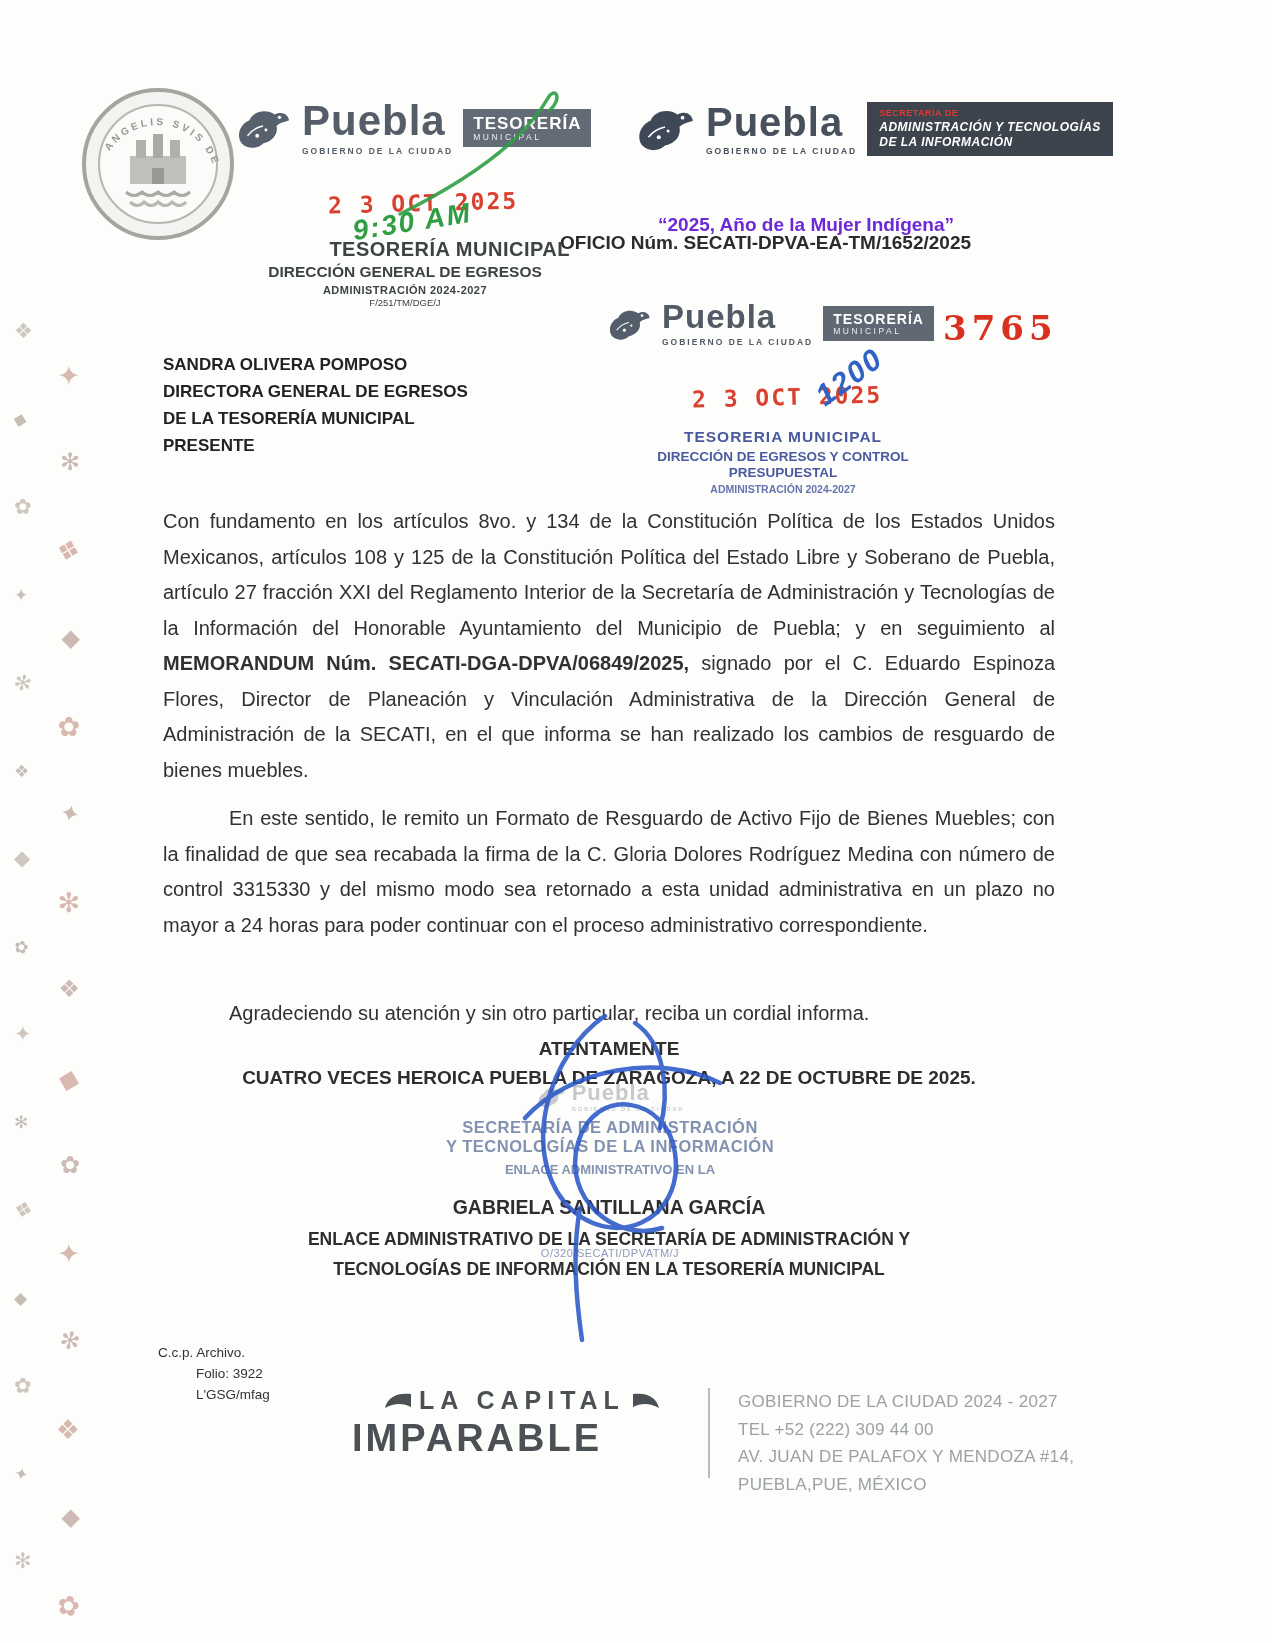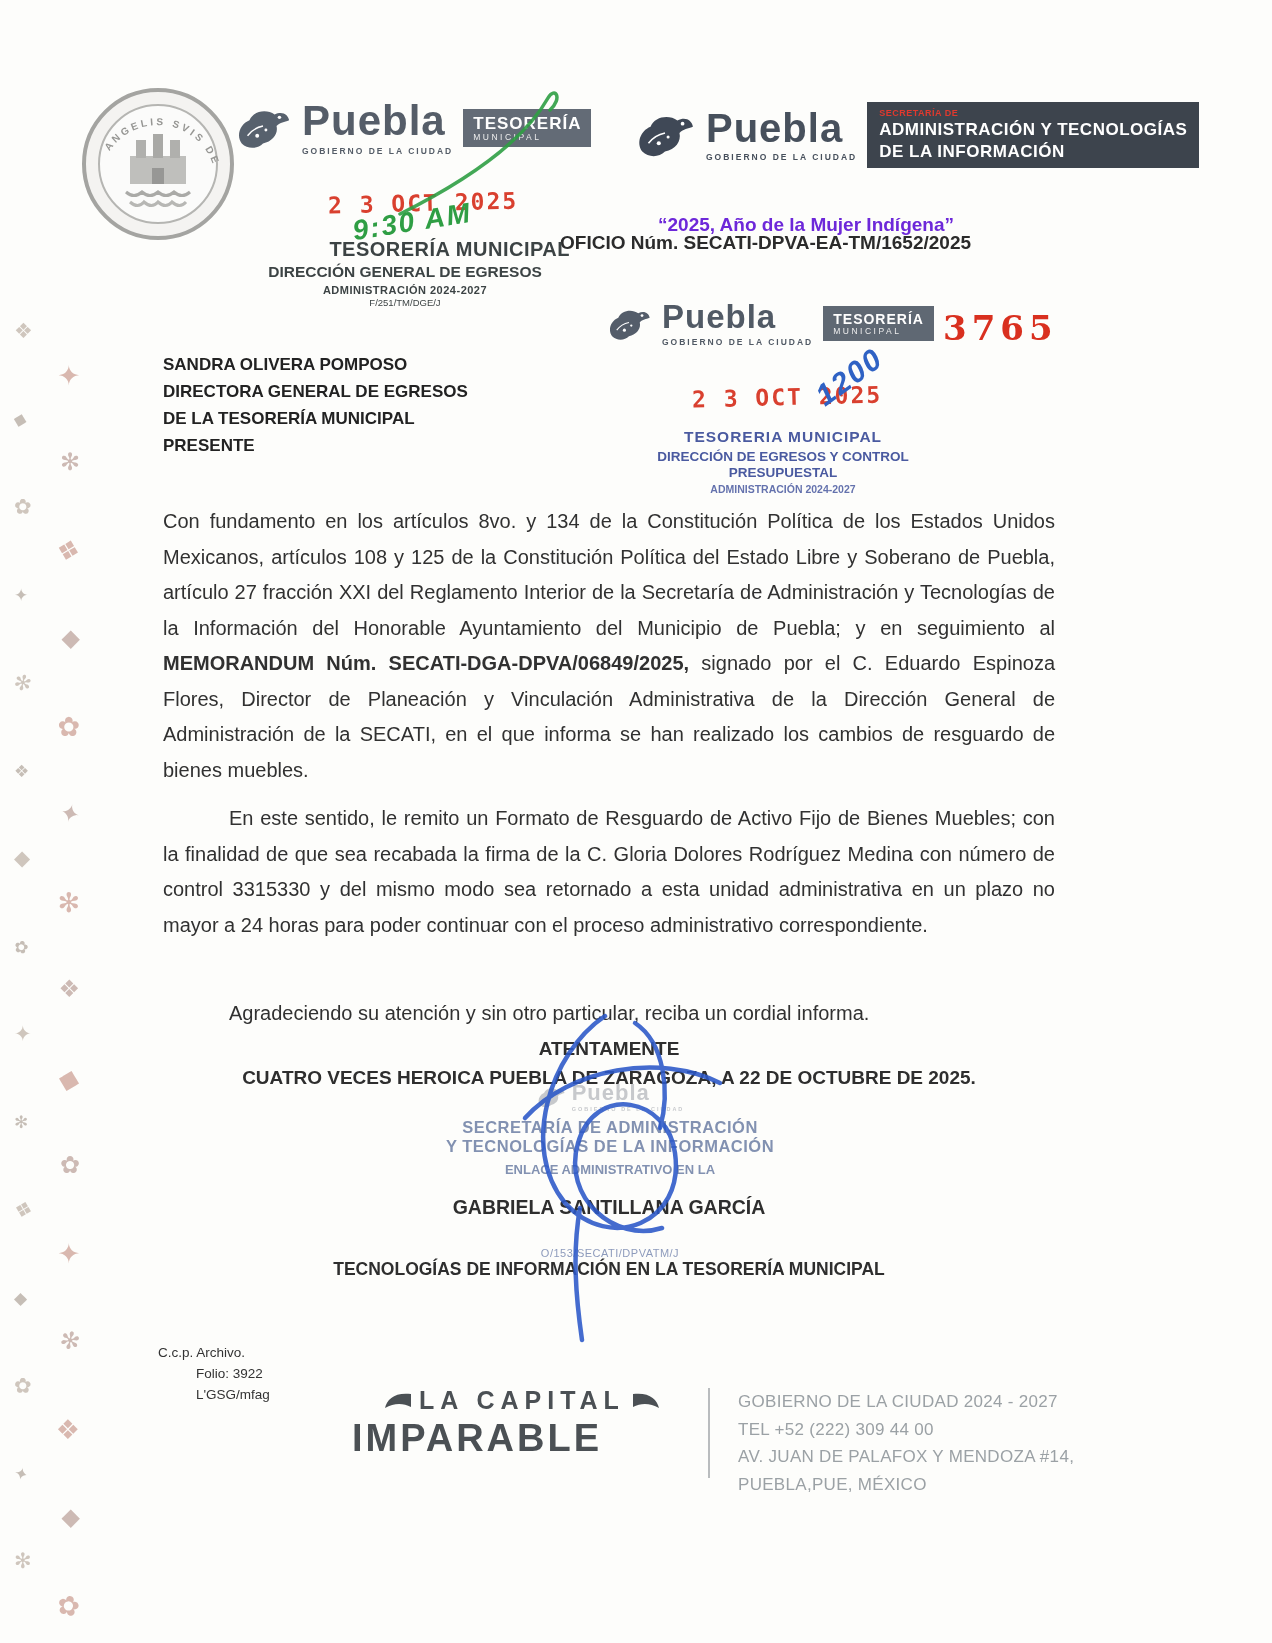--- a/index.html
+++ b/index.html
@@ -27,21 +27,21 @@
   .plogo{position:absolute; display:flex; align-items:center; gap:10px; z-index:3;}
   .plogo .bird{flex:none;}
   .brandcol{display:flex; flex-direction:column; align-items:flex-start;}
   .brand{font-weight:bold; color:#47505c; letter-spacing:1px; line-height:1;}
   .gob{font-size:8.5px; font-weight:bold; letter-spacing:2px; color:#47505c; margin-top:4px;}
   .pbox{background:#565f6b; color:#fff; padding:5px 10px 4px 10px; line-height:1.15;}
   .pbox .b1{font-weight:bold; letter-spacing:1px;}
   .pbox .b2{font-size:8.5px; letter-spacing:2.5px; color:#eee;}
   .secatibox{background:#3d444d; color:#fff; padding:6px 12px; line-height:1.25;}
   .secatibox .redln{color:#e0392e; font-size:9px; font-weight:bold; letter-spacing:.5px;}
-  .secatibox .wln{font-size:17px; font-weight:bold; letter-spacing:.5px;}
+  .secatibox .wln{font-size:12px; font-weight:bold; letter-spacing:.5px;font-style:italic;}
 
   .logo-egresos{left:234px; top:100px; opacity:.92;}
   .logo-egresos .brand{font-size:42px;}
   .logo-egresos .pbox .b1{font-size:17px;}
   .logo-secati{left:634px; top:102px;}
   .logo-secati .brand{font-size:40px;}
   .logo-recepcion{left:606px; top:300px; opacity:.94;}
   .logo-recepcion .brand{font-size:33px;}
   .logo-recepcion .pbox .b1{font-size:14px;}
 
@@ -276,23 +276,24 @@
       </svg>
       <div class="brandcol">
         <div class="brand" style="color:#7c87a0;">Puebla</div>
         <div class="gob" style="color:#7c87a0;">GOBIERNO DE LA CIUDAD</div>
       </div>
     </div>
     <div class="sl sl1">SECRETARÍA DE ADMINISTRACIÓN</div>
     <div class="sl sl2">Y TECNOLOGÍAS DE LA INFORMACIÓN</div>
     <div class="sl sl3">ENLACE ADMINISTRATIVO EN LA</div>
   </div>
-  <div class="stamp-ref">O/153/SECATI/DPVATM/J</div>
+  <div class="stamp-ref">O/320/SECATI/DPVATM/J</div>
 
   <div class="centerline signame">GABRIELA SANTILLANA GARCÍA</div>
+  <div class="centerline sigtitle1">ENLACE ADMINISTRATIVO DE LA SECRETARÍA DE ADMINISTRACIÓN Y</div>
   <div class="centerline sigtitle2">TECNOLOGÍAS DE INFORMACIÓN EN LA TESORERÍA MUNICIPAL</div>
 
   <svg class="signature" viewBox="0 0 370 360">
     <g stroke="#2b58c8" stroke-width="4.5" fill="none" stroke-linecap="round" opacity=".88">
       <path d="M175 18 C 120 55, 90 150, 135 205 C 180 255, 255 225, 245 155 C 238 100, 165 85, 148 145 C 132 200, 185 245, 232 230"></path>
       <path d="M205 25 C 235 45, 240 95, 230 130"></path>
       <path d="M150 210 C 142 255, 146 300, 152 342"></path>
       <path d="M95 120 C 140 70, 230 55, 290 85"></path>
     </g>
   </svg>

